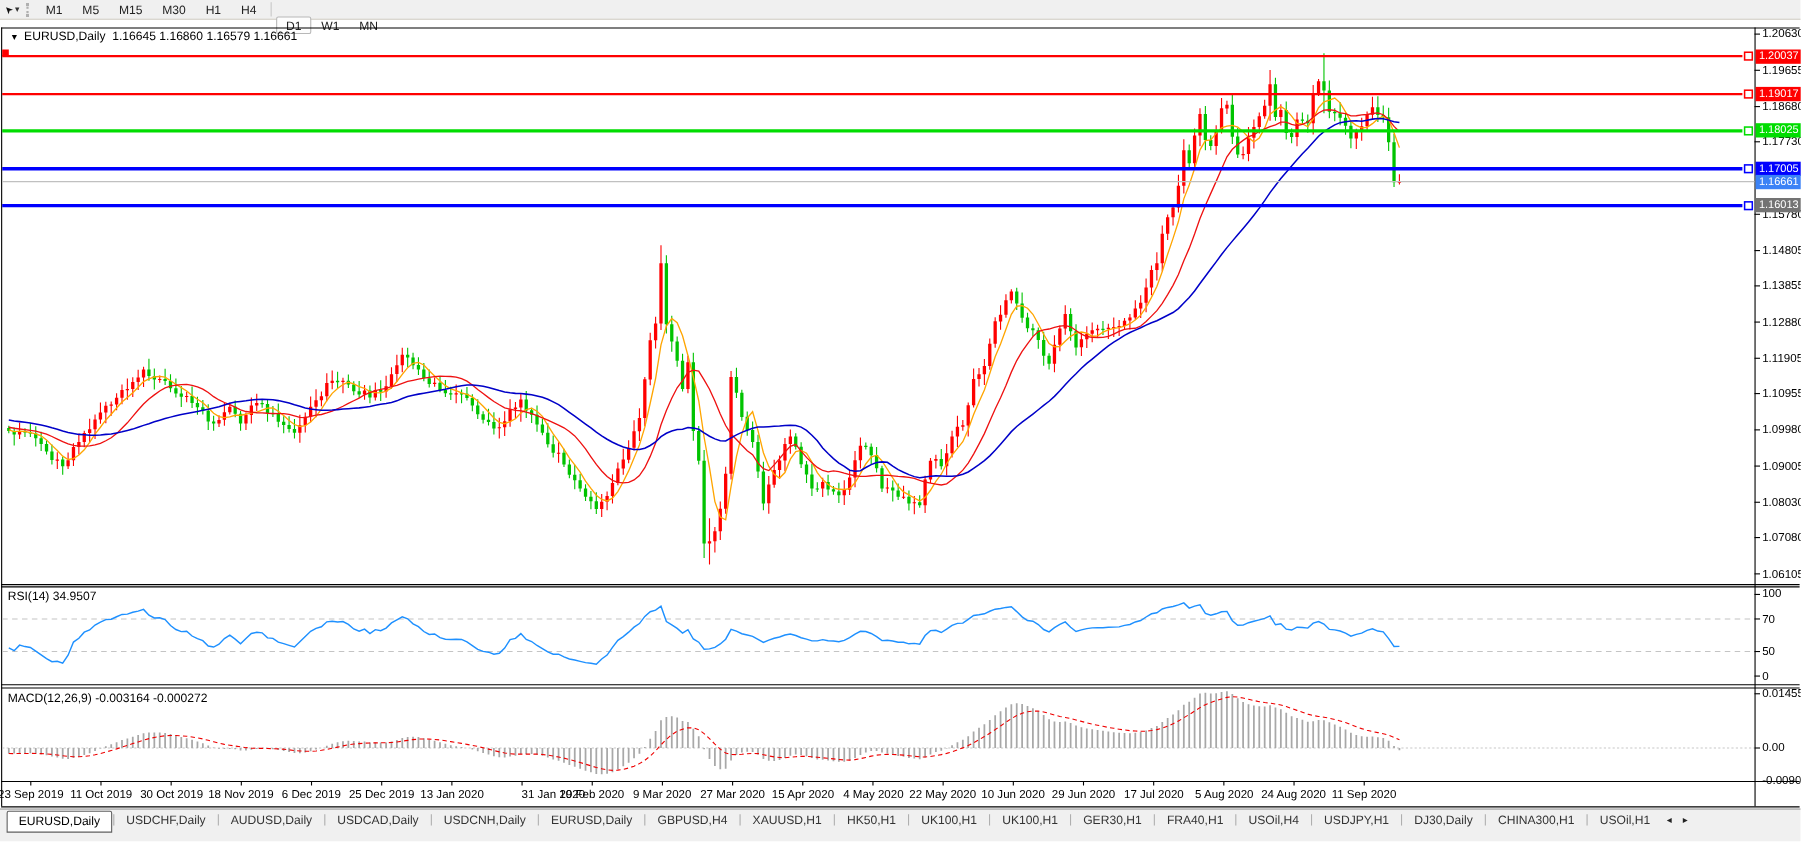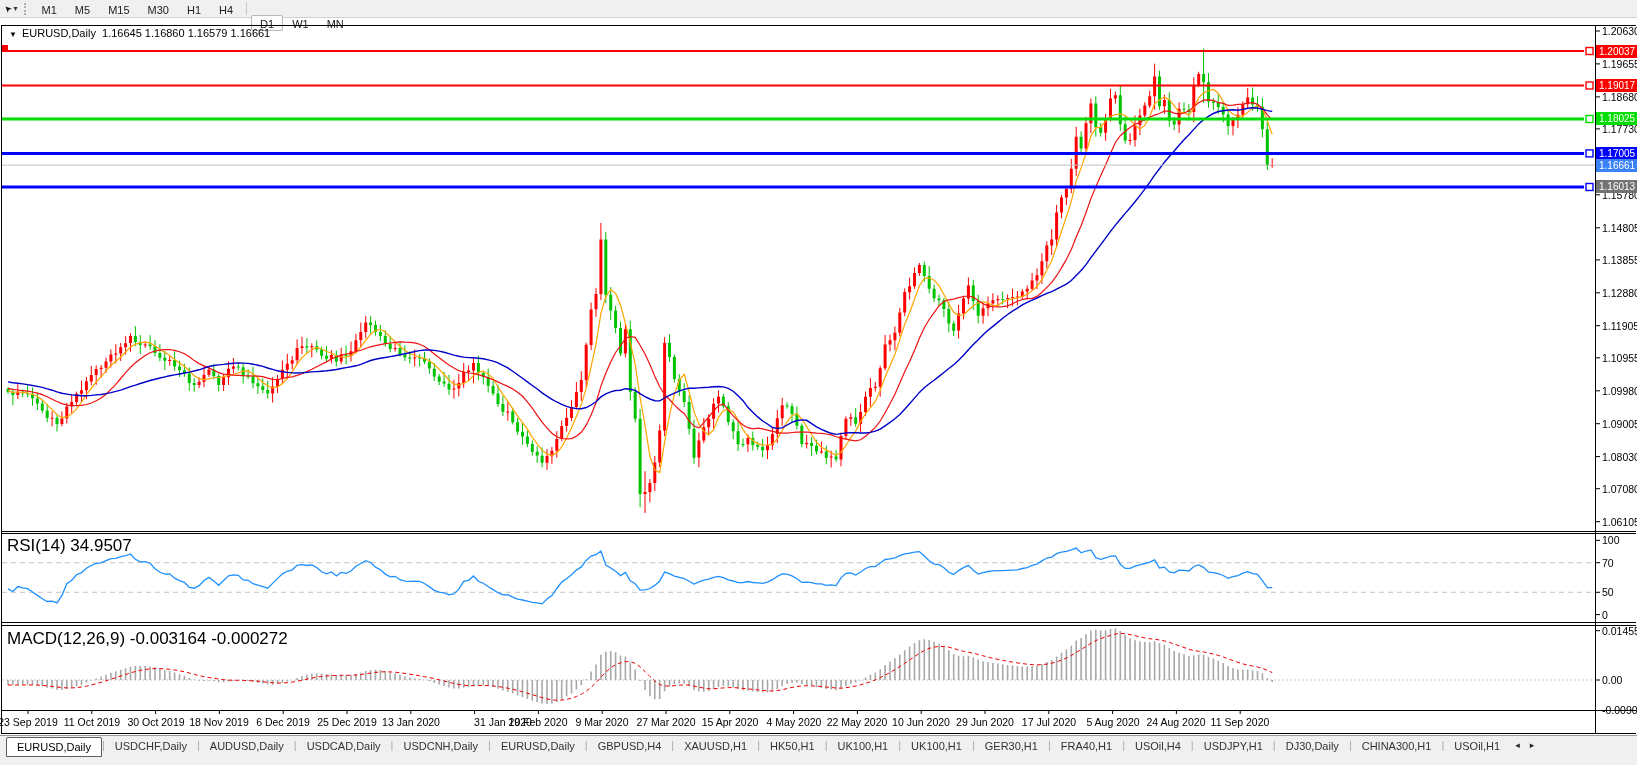--- a/index.html
+++ b/index.html
@@ -9,21 +9,21 @@
   
   .toolbar { position:absolute; left:0; top:0; width:1637px; height:18px; background:#f0f0f0; border-bottom:1px solid #d4d0c8; display:flex; align-items:center; font-size:11px; color:#222; }
   .tb-handle { width:4px; height:12px; border-left:2px dotted #b0b0b0; margin:0 5px 0 3px; }
   .tb-icon { display:inline-block; font-size:9px; transform:rotate(-135deg); color:#111; margin-left:4px; }
   .tb-caret { font-size:8px; color:#333; margin:0 3px 0 2px; }
   .tb-sep { width:1px; height:13px; background:#c8c8c8; margin:0 4px; }
   .tb-btn { padding:1px 8px; height:16px; line-height:14px; cursor:default; border:1px solid transparent; border-radius:2px; }
   .tb-btn.active { background:#fdfdfd; border-color:#b8b8b8; }
 
   
-  .pane-label { position:absolute; font-size:17px; color:#000; white-space:nowrap; }
+  .pane-label { position:absolute; font-size:11px; color:#000; white-space:nowrap; }
   .chart-title { position:absolute; left:9px; top:27px; font-size:11px; color:#000; white-space:nowrap; }
   .chart-title .dd { font-size:8px; margin-right:5px; }
 
   .ptick { position:absolute; left:1602px; font-size:10.5px; color:#000; white-space:nowrap; }
   .plabel { position:absolute; left:1596px; width:59px; height:13px; font-size:10px; line-height:13px; color:#fff; padding-left:3px; white-space:nowrap; }
   .dlabel { position:absolute; width:70px; text-align:center; top:716px; font-size:10.5px; color:#000; white-space:nowrap; }
 
   
   .tabbar { position:absolute; left:0; top:735px; width:1637px; height:30px; background:#f0f0f0; border-top:1px solid #9a9a9a; display:flex; align-items:flex-start; font-size:11px; color:#333; }
   .tab { padding:3px 10px; margin-top:1px; cursor:default; white-space:nowrap; }

